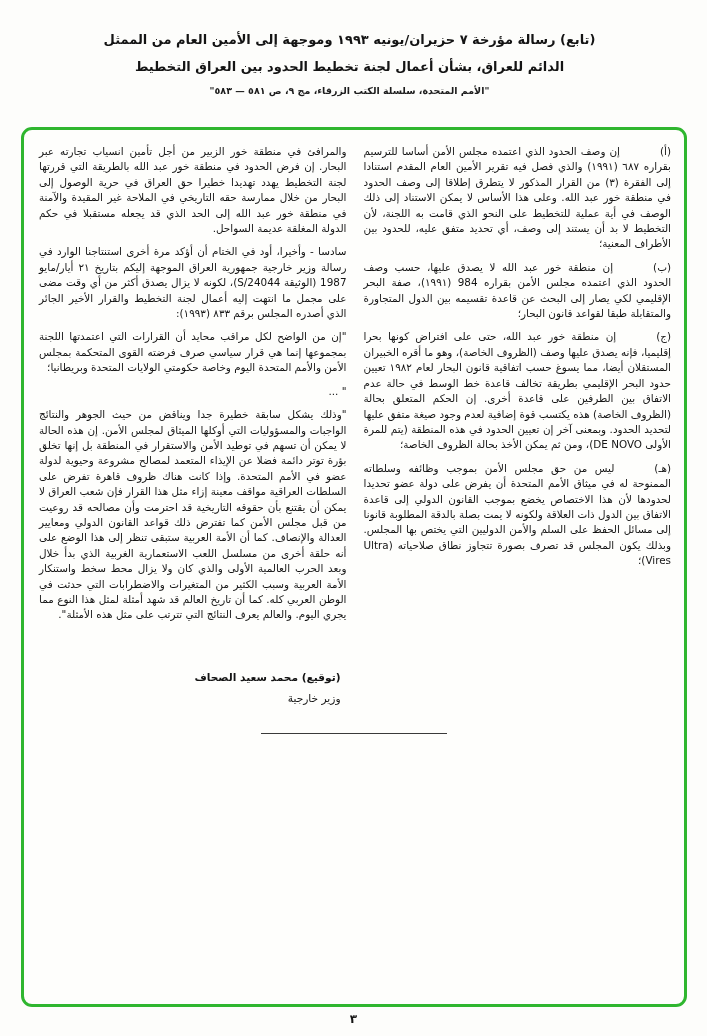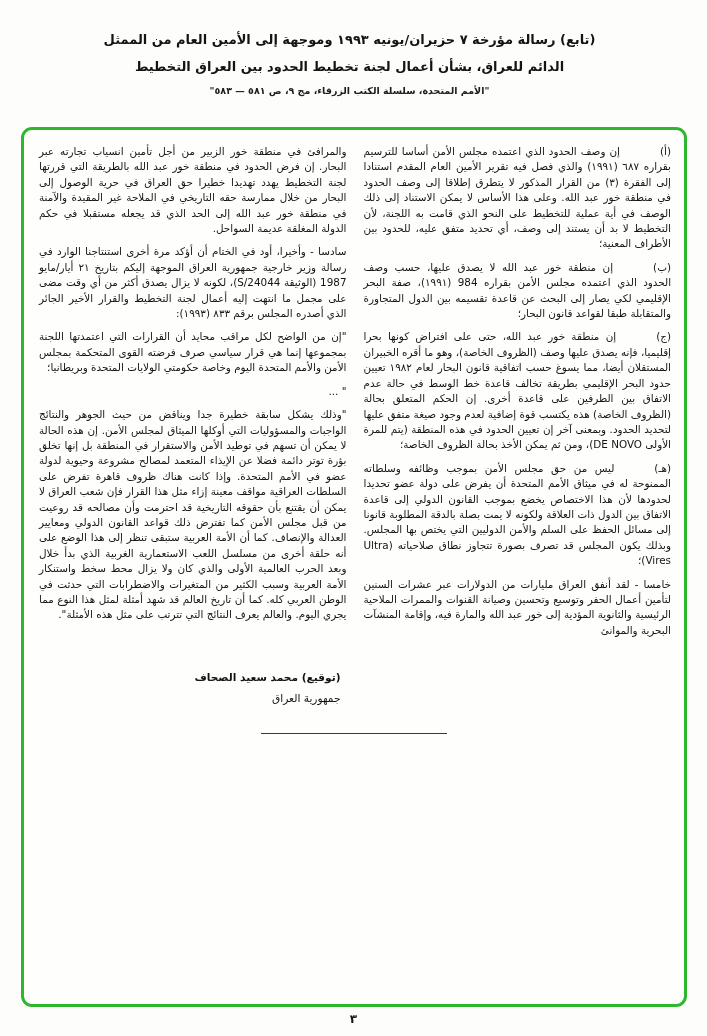--- a/index.html
+++ b/index.html
@@ -74,23 +74,20 @@
         </p>
         <p class="para">
           <span class="plabel">(ب)</span><span>إن منطقة خور عبد الله لا يصدق عليها، حسب وصف الحدود الذي اعتمده مجلس الأمن بقراره 984 (١٩٩١)، صفة البحر الإقليمي لكي يصار إلى البحث عن قاعدة تقسيمه بين الدول المتجاورة والمتقابلة طبقا لقواعد قانون البحار؛</span>
         </p>
         <p class="para">
           <span class="plabel">(ج)</span><span>إن منطقة خور عبد الله، حتى على افتراض كونها بحرا إقليميا، فإنه يصدق عليها وصف (الظروف الخاصة)، وهو ما أقره الخبيران المستقلان أيضا، مما يسوغ حسب اتفاقية قانون البحار لعام ١٩٨٢ تعيين حدود البحر الإقليمي بطريقة تخالف قاعدة خط الوسط في حالة عدم الاتفاق بين الطرفين على قاعدة أخرى. إن الحكم المتعلق بحالة (الظروف الخاصة) هذه يكتسب قوة إضافية لعدم وجود صيغة متفق عليها لتحديد الحدود. وبمعنى آخر إن تعيين الحدود في هذه المنطقة (يتم للمرة الأولى DE NOVO)، ومن ثم يمكن الأخذ بحالة الظروف الخاصة؛</span>
         </p>
         <p class="para">
           <span class="plabel">(هـ)</span><span>ليس من حق مجلس الأمن بموجب وظائفه وسلطاته الممنوحة له في ميثاق الأمم المتحدة أن يفرض على دولة عضو تحديدا لحدودها لأن هذا الاختصاص يخضع بموجب القانون الدولي إلى قاعدة الاتفاق بين الدول ذات العلاقة ولكونه لا يمت بصلة بالدقة المطلوبة قانونا إلى مسائل الحفظ على السلم والأمن الدوليين التي يختص بها المجلس. وبذلك يكون المجلس قد تصرف بصورة تتجاوز نطاق صلاحياته (Ultra Vires)؛</span>
         </p>
-        <p class="para">
-          <span class="plabel"></span><span>خامسا - لقد أنفق العراق مليارات من الدولارات عبر عشرات السنين لتأمين أعمال الحفر وتوسيع وتحسين وصيانة القنوات والممرات الملاحية الرئيسية والثانوية المؤدية إلى خور عبد الله والمارة فيه، وإقامة المنشآت البحرية والموانئ</span>
-        </p>
       </div>
 
       <div class="col">
         <p class="para">
           <span>والمرافئ في منطقة خور الزبير من أجل تأمين انسياب تجارته عبر البحار. إن فرض الحدود في منطقة خور عبد الله بالطريقة التي قررتها لجنة التخطيط يهدد تهديدا خطيرا حق العراق في حرية الوصول إلى البحار من خلال ممارسة حقه التاريخي في الملاحة غير المقيدة والآمنة في منطقة خور عبد الله إلى الحد الذي قد يجعله مستقبلا في حكم الدولة المغلقة عديمة السواحل.</span>
         </p>
         <p class="para">
           <span>سادسا - وأخيرا، أود في الختام أن أؤكد مرة أخرى استنتاجنا الوارد في رسالة وزير خارجية جمهورية العراق الموجهة إليكم بتاريخ ٢١ أيار/مايو 1987 (الوثيقة S/24044)، لكونه لا يزال يصدق أكثر من أي وقت مضى على مجمل ما انتهت إليه أعمال لجنة التخطيط والقرار الأخير الجائر الذي أصدره المجلس برقم ٨٣٣ (١٩٩٣):</span>
         </p>
         <p class="para">
@@ -98,21 +95,21 @@
         </p>
         <p class="para">
           <span>" ...</span>
         </p>
         <p class="para">
           <span>"وذلك يشكل سابقة خطيرة جدا ويناقض من حيث الجوهر والنتائج الواجبات والمسؤوليات التي أوكلها الميثاق لمجلس الأمن. إن هذه الحالة لا يمكن أن تسهم في توطيد الأمن والاستقرار في المنطقة بل إنها تخلق بؤرة توتر دائمة فضلا عن الإيذاء المتعمد لمصالح مشروعة وحيوية لدولة عضو في الأمم المتحدة. وإذا كانت هناك ظروف قاهرة تفرض على السلطات العراقية مواقف معينة إزاء مثل هذا القرار فإن شعب العراق لا يمكن أن يقتنع بأن حقوقه التاريخية قد احترمت وأن مصالحه قد روعيت من قبل مجلس الأمن كما تفترض ذلك قواعد القانون الدولي ومعايير العدالة والإنصاف. كما أن الأمة العربية ستبقى تنظر إلى هذا الوضع على أنه حلقة أخرى من مسلسل اللعب الاستعمارية الغربية الذي بدأ خلال وبعد الحرب العالمية الأولى والذي كان ولا يزال محط سخط واستنكار الأمة العربية وسبب الكثير من المتغيرات والاضطرابات التي حدثت في الوطن العربي كله. كما أن تاريخ العالم قد شهد أمثلة لمثل هذا النوع مما يجري اليوم. والعالم يعرف النتائج التي تترتب على مثل هذه الأمثلة".</span>
         </p>
 
         <div class="signature">
           <div class="sig-bold">(توقيع) محمد سعيد الصحاف</div>
-          <div>جمهورية العراق</div>
+          <div>وزير خارجية</div>
         </div>
       </div>
 
     </div>
 
     <div class="footnote-rule" style="border-top-color: rgb(58, 58, 58);"></div>
 
   </div>
 
   <div class="page-number">٣</div>

